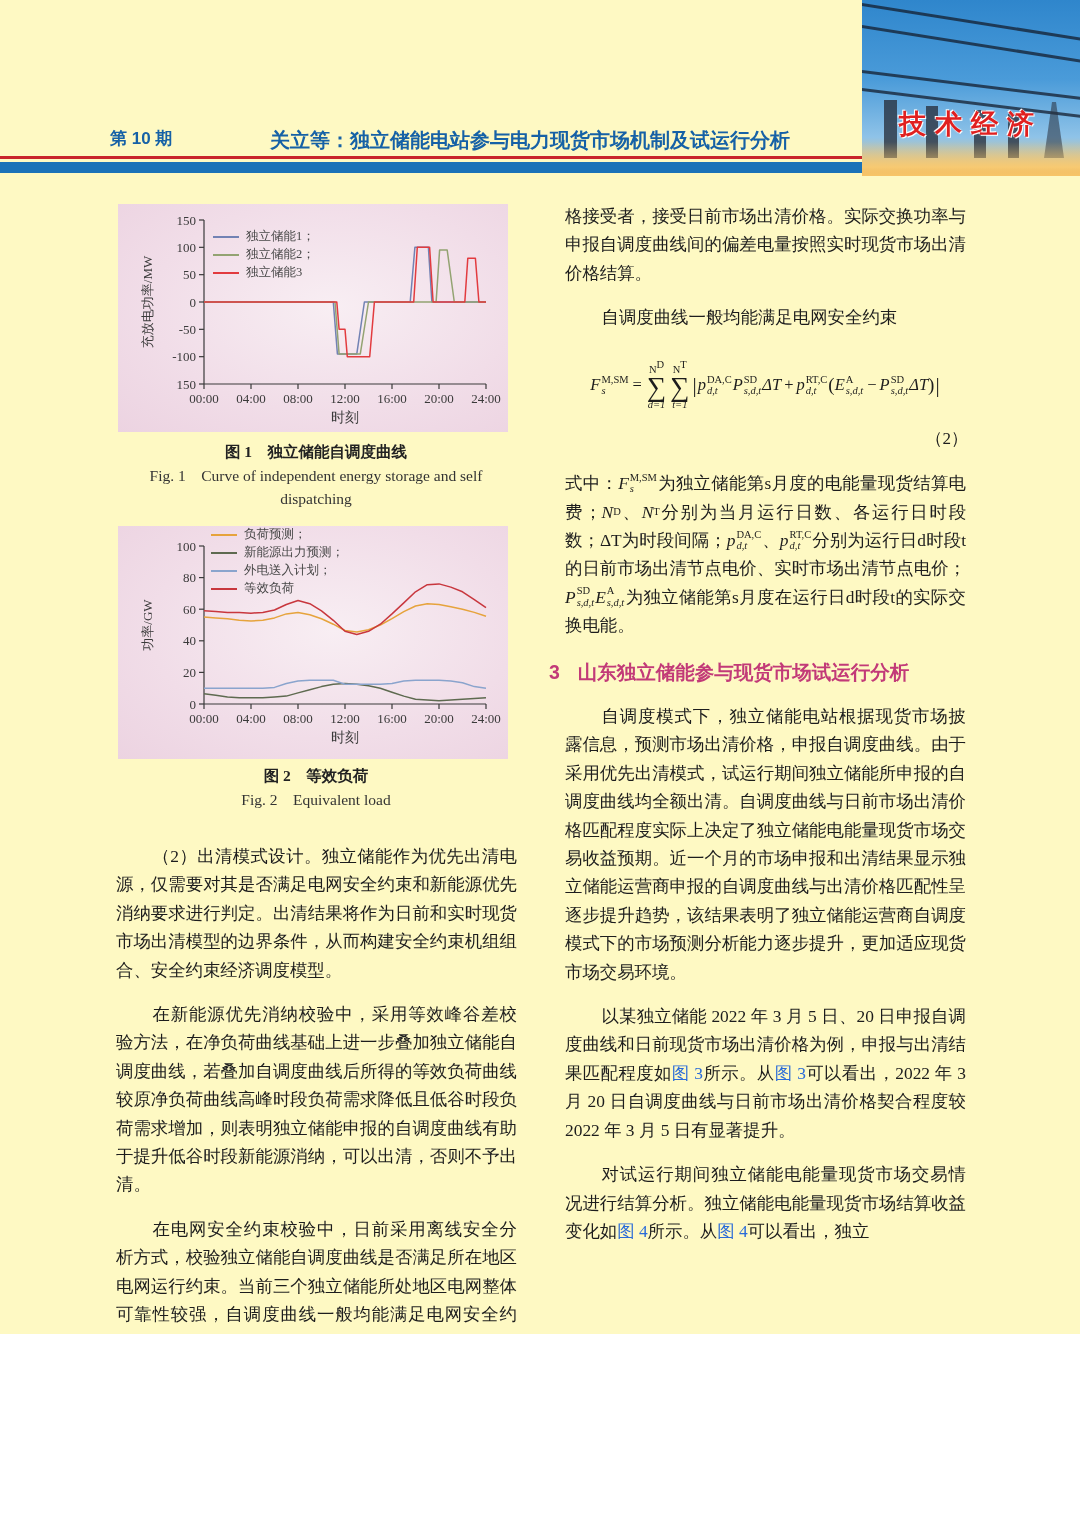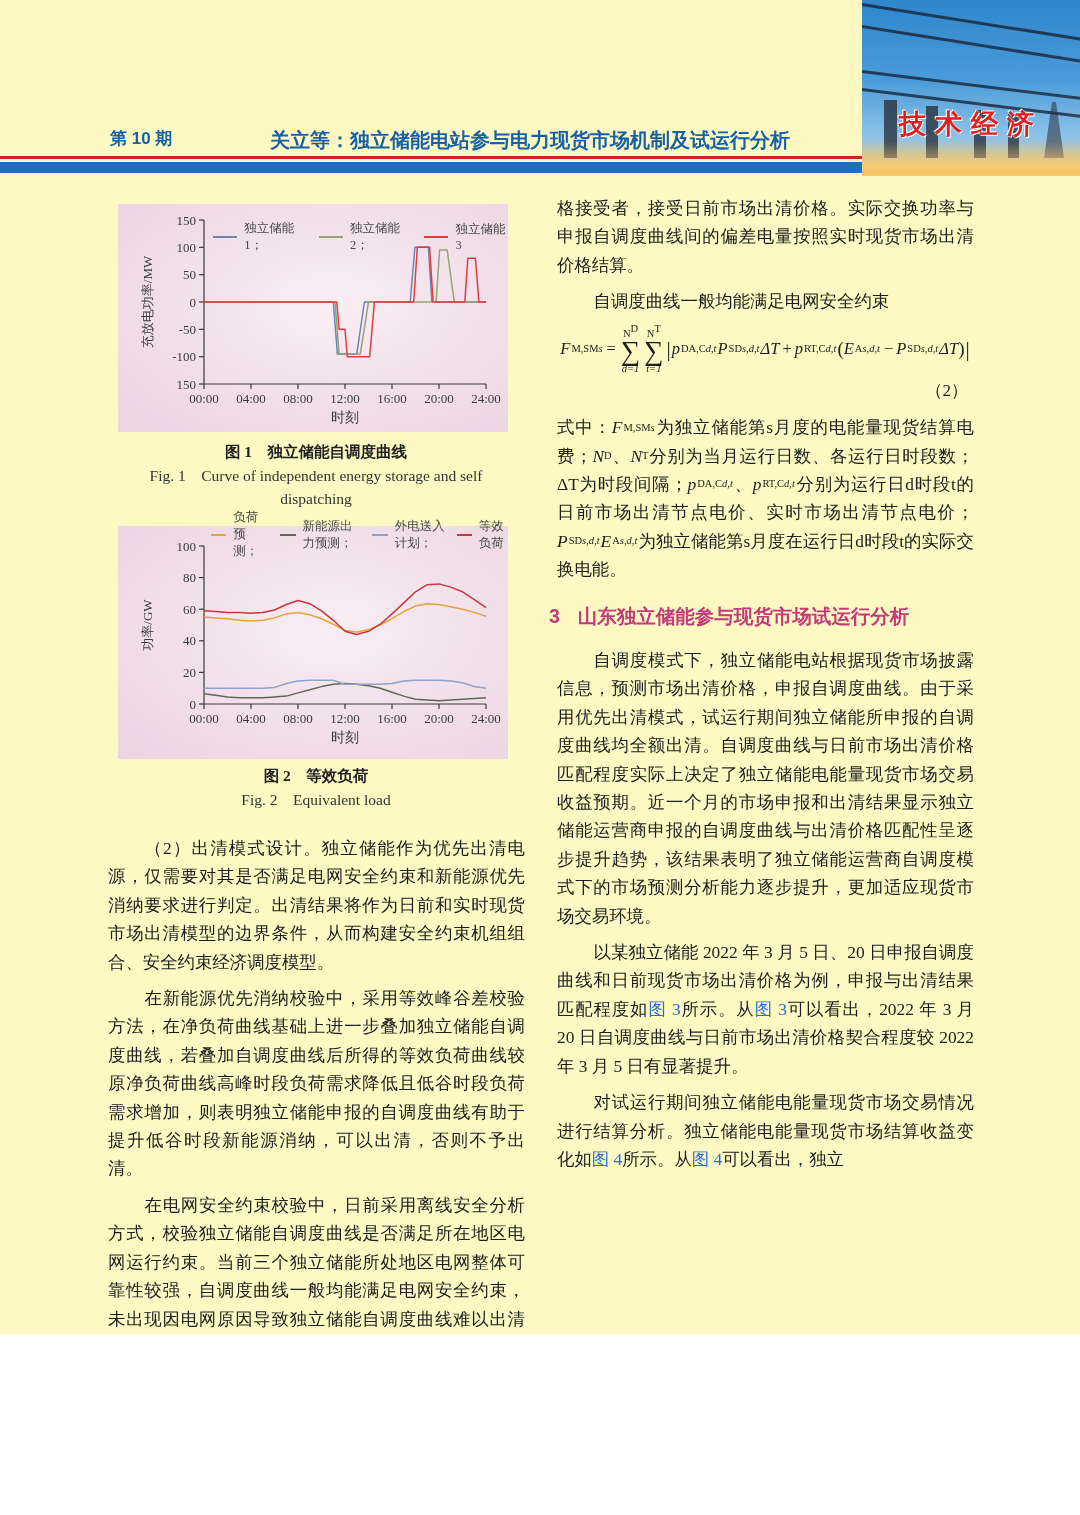--- a/index.html
+++ b/index.html
@@ -19,52 +19,52 @@
   .glow{position:absolute;left:0;bottom:0;width:100%;height:34px;
         background:linear-gradient(180deg,rgba(255,190,90,0),rgba(255,205,110,.9));}
   .badge-text{position:absolute;left:0;bottom:34px;width:100%;text-align:center;
         font-family:"Liberation Sans",sans-serif;font-weight:bold;font-size:27px;letter-spacing:9px;
         color:#e02020;text-shadow:0 0 2px #fff,1px 1px 0 #fff,-1px -1px 0 #fff;}
   
   .fig-panel{position:absolute;left:118px;width:390px;
         background:radial-gradient(ellipse at 55% 45%,#f8eef3 0%,#f1dde8 60%,#ecd3e1 100%);}
   #fig1-panel{top:204px;height:228px;}
   #fig2-panel{top:526px;height:233px;}
-  .legend{position:absolute;display:flex;flex-direction:row;gap:10px;}
+  .legend{position:absolute;display:flex;flex-direction:column;gap:1px;}
   #fig1-legend{left:95px;top:24px;}
   #fig2-legend{left:93px;top:0;}
   .legend-row{display:flex;align-items:center;height:17px;}
   .swatch{display:inline-block;width:26px;height:2px;margin-right:7px;}
   .legend-label{font-size:12.5px;color:#474747;}
   svg text{font-family:"Liberation Serif",serif;fill:#3a3a3a;}
   
   .caption{position:absolute;left:100px;width:432px;text-align:center;line-height:1.45;}
   #caption1{top:441px;}
   #caption2{top:765px;}
   .cap-zh{font-weight:bold;font-size:15.5px;color:#222;}
   .cap-en{font-size:15.5px;color:#333;margin:2px auto 0;max-width:402px;}
   
   .col{position:absolute;width:433px;font-size:17.4px;line-height:28.4px;text-align:justify;color:#1d1d1d;}
   #left-col{left:100px;top:826px;}
   #right-col{left:549px;top:186px;}
-  .col p{margin:8px;}
+  .col p{margin:16px;}
   .ind{text-indent:2.1em;}
   .figref{color:#2a6bd8;}
   
   .sec-head{font-family:"Liberation Sans",sans-serif;font-weight:bold;font-size:19.5px;
         color:#c23a78;margin:18px 0 16px !important;text-align:left;text-indent:0;}
   .sec-head .sec-num{margin-right:18px;}
   
   .equation{margin:8px 0 2px;display:flex;justify-content:center;align-items:center;
         font-size:16.5px;font-style:italic;white-space:nowrap;}
   .eq-num{text-align:right;font-style:normal;padding-right:14px;font-size:17px;margin-bottom:4px;}
   .mtok{display:inline-flex;align-items:center;font-style:italic;}
-  .ss{display:inline-flex;flex-direction:row;font-size:10.5px;line-height:1.1;margin:0 1px;font-style:normal;}
+  .ss{display:inline-flex;flex-direction:column;font-size:10.5px;line-height:1.1;margin:0 1px;font-style:normal;}
   .ss .sub{font-style:italic;}
-  .sum{display:inline-flex;flex-direction:column;align-items:center;line-height:1;margin:0 2px;font-style:normal;}
+  .sum{display:inline-flex;flex-direction:column;align-items:center;line-height:1;margin:12px 2px;font-style:normal;}
   .sum .lim{font-size:10.5px;}
   .sum .lim i{font-style:italic;}
   .sum .sym{font-size:27px;line-height:.95;}
   .bar{font-style:normal;font-size:21px;margin:0 1px;}
   .paren{font-style:normal;font-size:19px;}
   .op{font-style:normal;margin:0 3px;}
   sup.simple{font-size:10.5px;font-style:normal;}
   
   .page-num{position:absolute;left:926px;top:1411px;width:64px;height:37px;border-radius:6px;
         background:linear-gradient(180deg,#cfe4f6,#e4f0fa);display:flex;align-items:center;justify-content:center;

